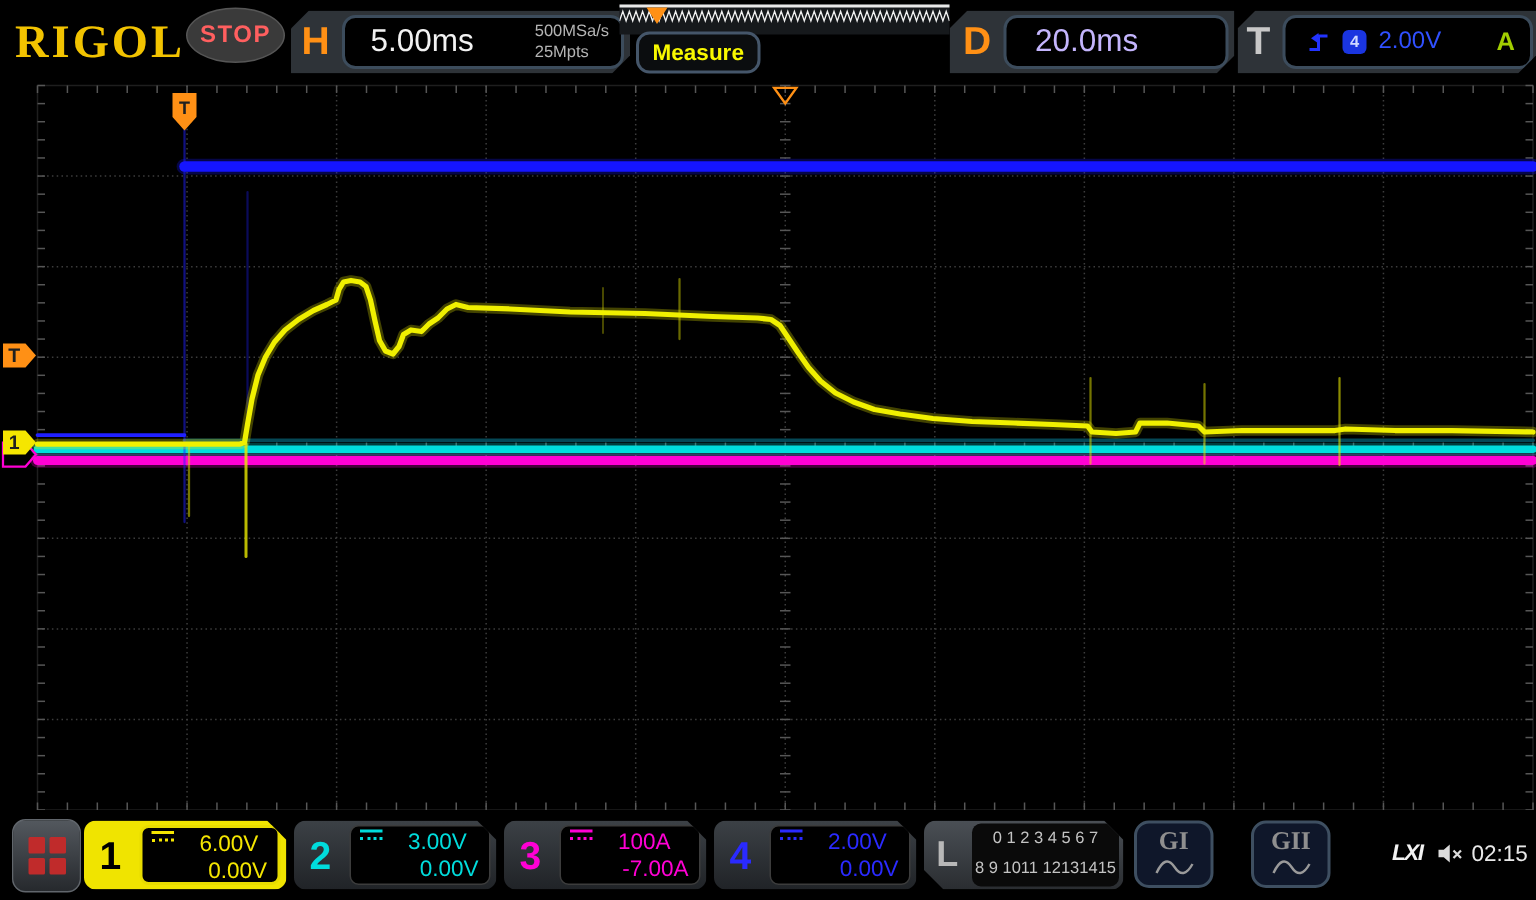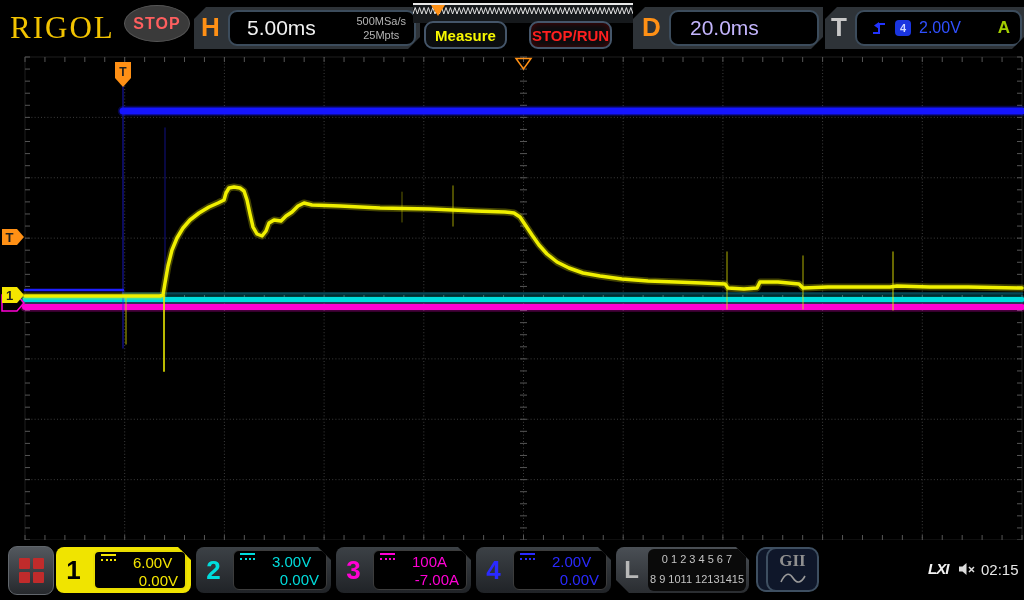--- a/index.html
+++ b/index.html
@@ -1,33 +1,33 @@
 <!DOCTYPE html>
 <html><head>
 <meta charset="utf-8">
 <style>
   html,body{margin:0;padding:0;background:#000;}
   .stage{position:relative;width:1024px;height:600px;background:#000;overflow:hidden;
          font-family:"Liberation Sans",sans-serif;-webkit-font-smoothing:antialiased;}
   .abs{position:absolute;}
 
   
-  .logo{left:10px;top:10px;font-family:"Liberation Serif",serif;font-weight:normal;
+  .logo{left:10px;top:10px;font-family:"Liberation Serif",serif;font-weight:bold;
         font-size:31px;color:#f2c300;letter-spacing:2px;}
   .stop-badge{left:124px;top:5px;width:64px;height:35px;background:#3a3a3a;border:1px solid #565656;
         border-radius:50%;display:flex;align-items:center;justify-content:center;
         color:#ff5f5f;font-weight:bold;font-size:16px;letter-spacing:1px;}
   .tpanel{background:#2e3338;clip-path:polygon(0 12px,12px 0,100% 0,100% calc(100% - 12px),calc(100% - 12px) 100%,0 100%);}
   .tpanel .plabel{position:absolute;top:5px;font-weight:bold;font-size:26px;}
   .vbox{position:absolute;background:#000;border:2px solid #3c4c5c;border-radius:9px;}
   .hpanel{left:194px;top:7px;width:226px;height:42px;}
   .hpanel .plabel{left:7px;color:#ff9015;}
   .hpanel .vbox{left:34px;top:3px;right:4px;bottom:3px;}
   .hscale{position:absolute;left:17px;top:4px;font-size:21px;color:#f2f2f2;}
-  .hrates{position:absolute;right:8px;top:2px;text-align:center;font-size:11px;line-height:14px;color:#b4b4b4;}
+  .hrates{position:absolute;right:8px;top:2px;text-align:left;font-size:11px;line-height:14px;color:#b4b4b4;}
   .membar{left:413px;top:3px;width:220px;height:18px;background:#16191c;border-top:2px solid #e8e8e8;}
   .mem-tri{position:absolute;left:18px;top:0;width:0;height:0;
         border-left:7px solid transparent;border-right:7px solid transparent;border-top:11px solid #ff9015;}
   .tbtn{top:21px;height:28px;width:83px;background:#0b0d0f;border:2px solid #45566a;border-radius:9px;
         display:flex;align-items:center;justify-content:center;font-weight:bold;font-size:15px;}
   .measure{left:424px;color:#f8f800;}
   .stoprun{left:529px;color:#ff1f1f;box-shadow:inset 0 0 6px #500;}
   .dpanel{left:633px;top:7px;width:190px;height:42px;}
   .dpanel .plabel{left:9px;color:#ff9015;}
   .dpanel .vbox{left:36px;top:3px;right:4px;bottom:3px;}
@@ -414,21 +414,20 @@
   </div>
 
   <div class="abs membar">
     <svg id="zigzag" width="220" height="16" style="position:absolute;left:0;top:0">
         <path d="M0,9 L2.2,2.5 L4.4,9 L6.6000000000000005,2.5 L8.8,9 L11,2.5 L13.200000000000001,9 L15.400000000000002,2.5 L17.6,9 L19.8,2.5 L22,9 L24.2,2.5 L26.400000000000002,9 L28.6,2.5 L30.800000000000004,9 L33.00000000000001,2.5 L35.2,9 L37.400000000000006,2.5 L39.6,9 L41.800000000000004,2.5 L44,9 L46.2,2.5 L48.400000000000006,9 L50.60000000000001,2.5 L52.800000000000004,9 L55.00000000000001,2.5 L57.2,9 L59.400000000000006,2.5 L61.60000000000001,9 L63.80000000000001,2.5 L66,9 L68.2,2.5 L70.4,9 L72.60000000000001,2.5 L74.80000000000001,9 L77.00000000000001,2.5 L79.2,9 L81.4,2.5 L83.60000000000001,9 L85.80000000000001,2.5 L88,9 L90.2,2.5 L92.4,9 L94.60000000000001,2.5 L96.80000000000001,9 L99.00000000000001,2.5 L101.2,9 L103.4,2.5 L105.60000000000001,9 L107.80000000000001,2.5 L110.00000000000001,9 L112.20000000000002,2.5 L114.4,9 L116.60000000000001,2.5 L118.80000000000001,9 L121.00000000000001,2.5 L123.20000000000002,9 L125.40000000000002,2.5 L127.60000000000001,9 L129.8,2.5 L132,9 L134.2,2.5 L136.4,9 L138.6,2.5 L140.8,9 L143,2.5 L145.20000000000002,9 L147.4,2.5 L149.60000000000002,9 L151.8,2.5 L154,9 L156.2,2.5 L158.4,9 L160.6,2.5 L162.8,9 L165,2.5 L167.20000000000002,9 L169.4,2.5 L171.60000000000002,9 L173.8,2.5 L176,9 L178.2,2.5 L180.4,9 L182.6,2.5 L184.8,9 L187,2.5 L189.20000000000002,9 L191.4,2.5 L193.60000000000002,9 L195.8,2.5 L198.00000000000003,9 L200.20000000000002,2.5 L202.4,9 L204.6,2.5 L206.8,9 L209,2.5 L211.20000000000002,9 L213.4,2.5 L215.60000000000002,9 L217.8,2.5 L220.00000000000003,9" fill="none" stroke="#f2f2f2" stroke-width="0.9"></path>
       </svg>
     <div class="mem-tri"></div>
   </div>
 
   <button class="abs tbtn measure">Measure</button>
-  <button class="abs tbtn stoprun">STOP/RUN</button>
 
   <div class="abs tpanel dpanel">
     <span class="plabel">D</span>
     <div class="vbox">
       <span class="dval">20.0ms</span>
     </div>
   </div>
 
   <div class="abs tpanel trpanel">
     <span class="plabel">T</span>
@@ -505,21 +504,21 @@
         <div>8 9 1011 12131415</div>
       </div>
     </div>
 
     <button class="abs genbtn" style="left:756px">
       <span>GI</span><br>
       <svg width="26" height="13" viewBox="0 0 26 13">
         <path d="M1,10 Q7,-3 13,6 T25,4" fill="none" stroke="#9a9a9a" stroke-width="1.6"></path>
       </svg>
     </button>
-    <button class="abs genbtn" style="left:766px">
+    <button class="abs genbtn" style="left:834px">
       <span>GII</span><br>
       <svg width="26" height="13" viewBox="0 0 26 13">
         <path d="M1,10 Q7,-3 13,6 T25,4" fill="none" stroke="#9a9a9a" stroke-width="1.6"></path>
       </svg>
     </button>
 
     <div class="abs lxi">LXI</div>
     <svg class="abs spk" width="20" height="16" viewBox="0 0 20 16">
       <polygon points="2,5.5 5.5,5.5 9.5,2 9.5,14 5.5,10.5 2,10.5" fill="#dcdcdc"></polygon>
       <path d="M12,6 L17,11 M17,6 L12,11" stroke="#dcdcdc" stroke-width="1.5"></path>

